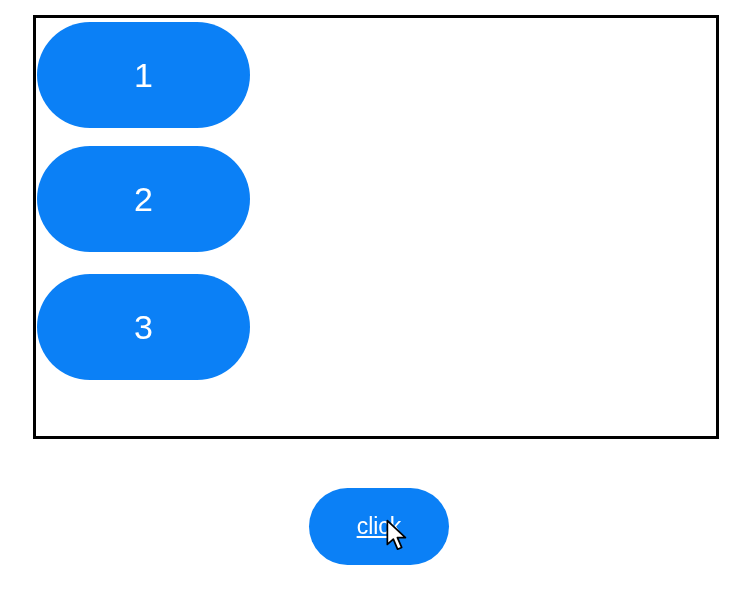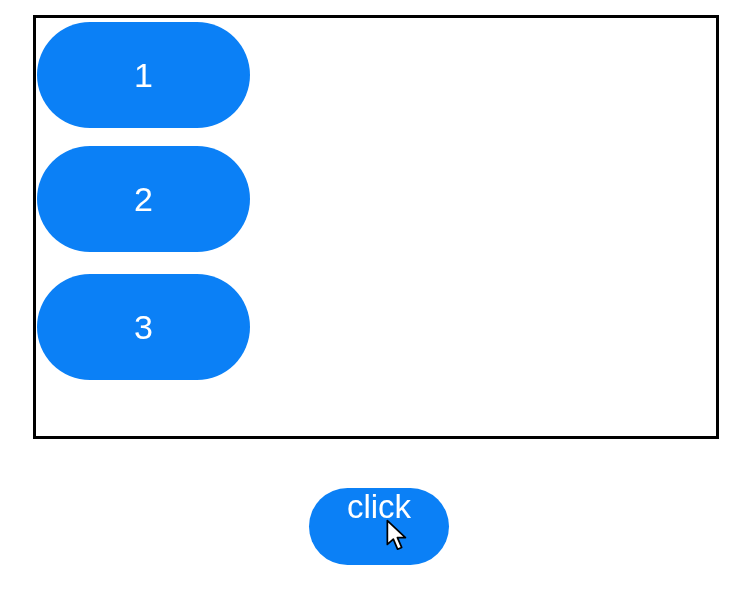--- a/index.html
+++ b/index.html
@@ -49,24 +49,26 @@
     position:absolute;
     left:309px;
     top:488px;
     width:140px;
     height:77px;
     border:none;
     border-radius:39px;
     background:var(--accent);
     color:var(--btn-text);
     font-family:"Liberation Sans", sans-serif;
-    font-size:33px;
+    font-size:23px;
     display:flex;
+    align-items:center;
     justify-content:center;
     cursor:pointer;
+    text-decoration:underline;
   }
   .pill span,.click-btn span{pointer-events:none;}
   .cursor{
     position:absolute;
     left:385px;
     top:519px;
     width:22px;
     height:33px;
     pointer-events:none;
   }

